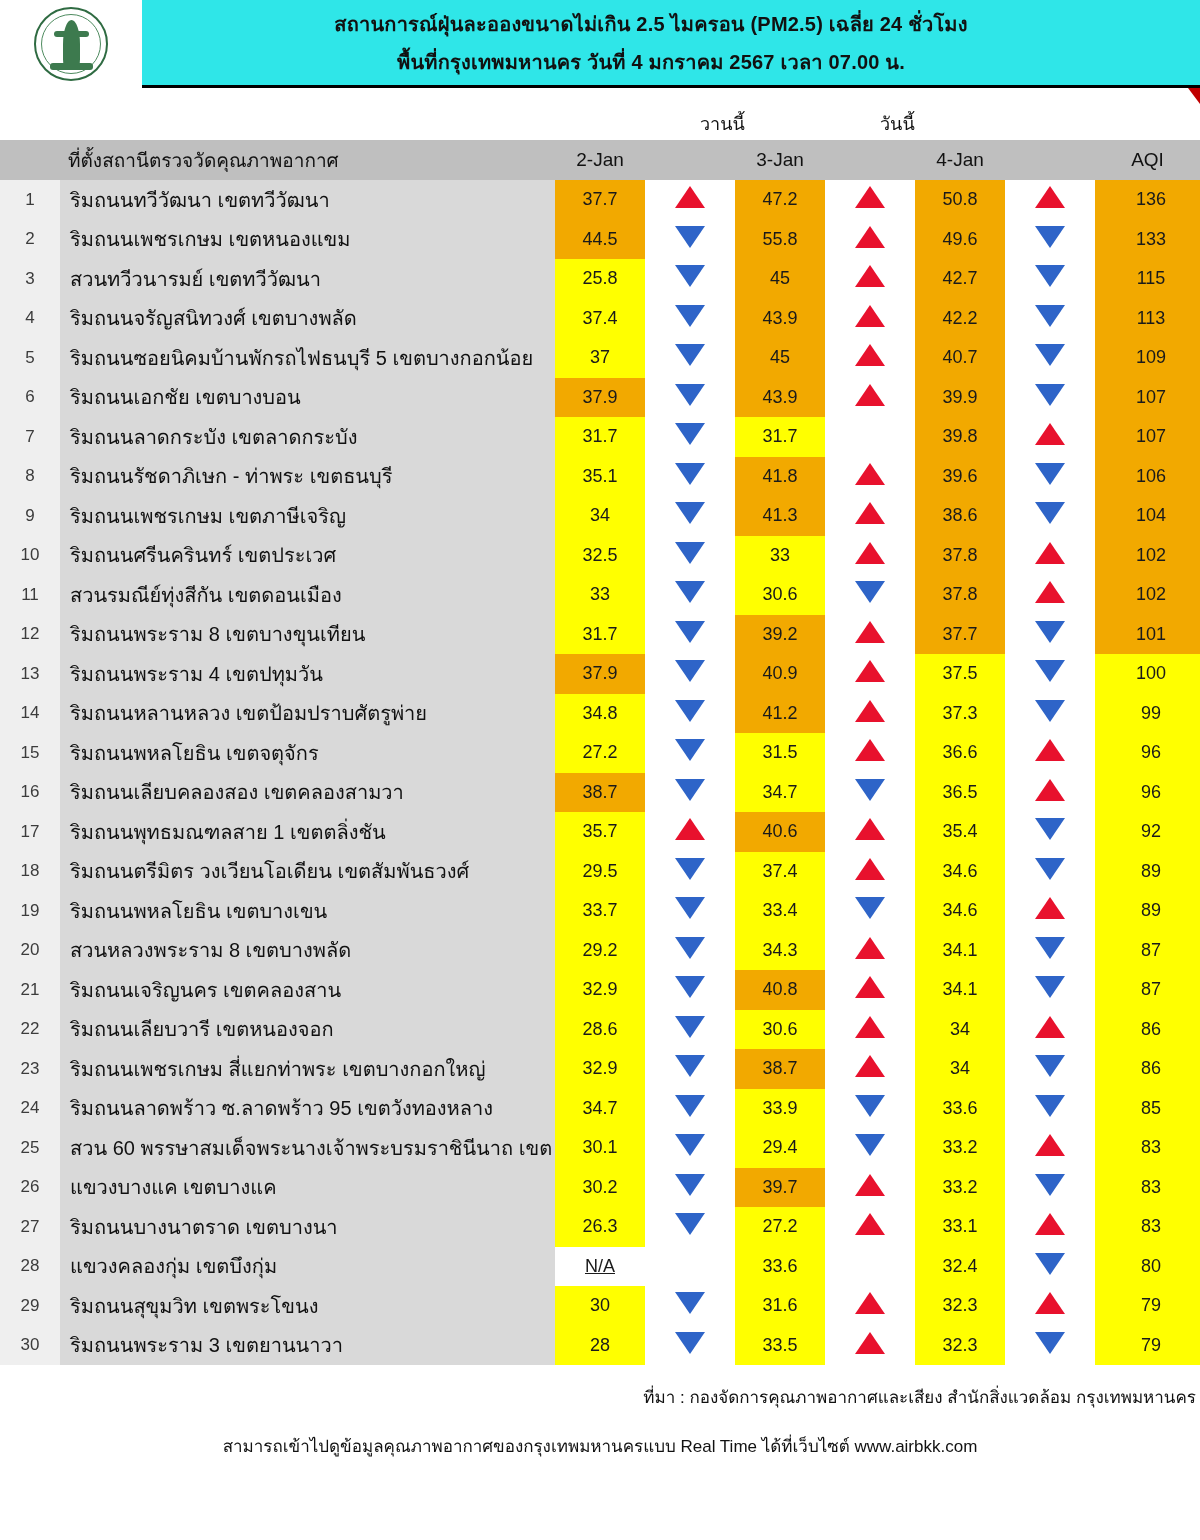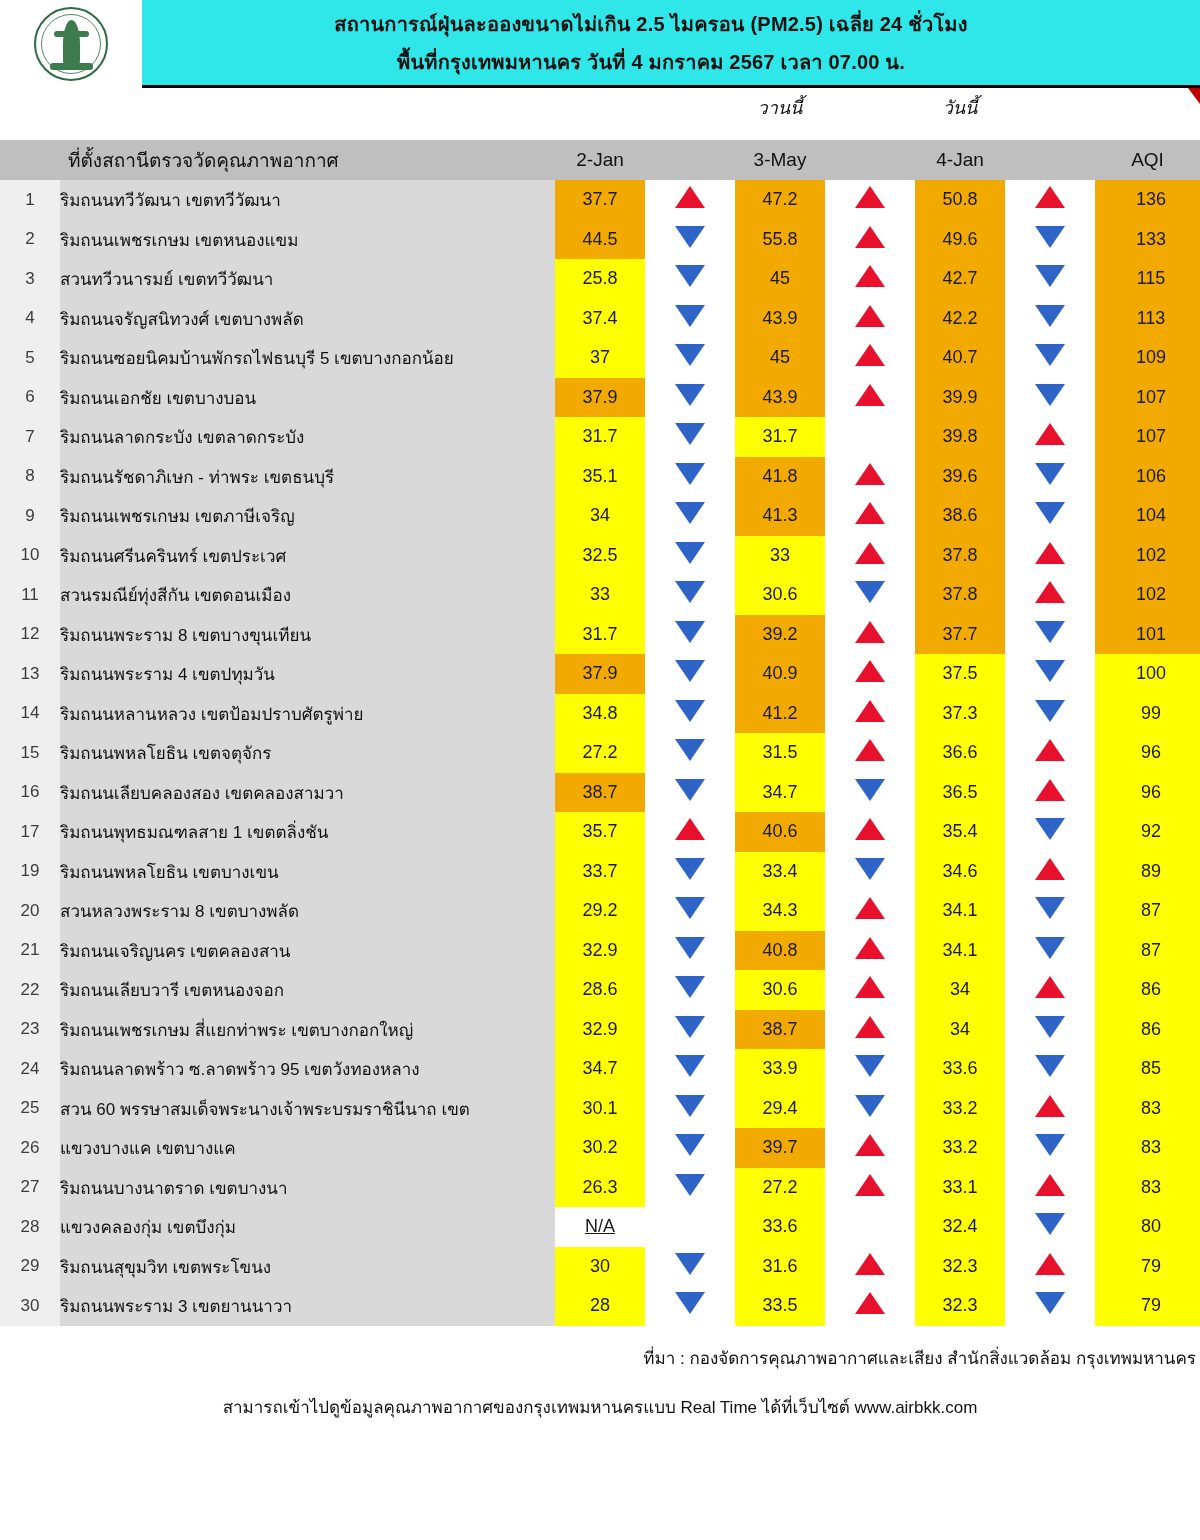--- a/index.html
+++ b/index.html
@@ -80,26 +80,25 @@
   }
 
   
   .subhead {
     position: relative;
     width: 1200px; height: 52px;
     background: #ffffff;
   }
   .subhead-label {
     position: absolute;
-    bottom: 18px;
+    bottom: 2px;
     font-size: 18px;
     color: #111;
-    text-align: center;
+    text-align: left;
     white-space: nowrap;
-    font-style: italic;
   }
   .sh-yesterday { left: 700px; width: 160px; }
   .sh-today     { left: 880px; width: 160px; }
 
   
   .corner-mark {
     position: absolute;
     right: 0; top: 0;
     width: 0; height: 0;
     border-left: 12px solid transparent;
@@ -140,21 +139,22 @@
 
   td.num  {
     background: #EFEFEF;
     text-align: center;
     font-size: 17px;
     color: #3c3c3c;
   }
   td.name {
     background: #D9D9D9;
     text-align: left;
-    font-size: 17px;
+    padding-left: 10px;
+    font-size: 20px;
     color: #111;
     white-space: nowrap;
     overflow: hidden;
   }
   td.val {
     text-align: center;
     font-size: 18px;
     color: #1a1a1a;
   }
   td.aqi {
@@ -243,21 +243,21 @@
       <col class="c-val">
         <col class="c-arrow">
       <col class="c-aqi">
     </colgroup>
     <thead>
       <tr>
         <th class="h-blank"></th>
         <th class="h-name">ที่ตั้งสถานีตรวจวัดคุณภาพอากาศ</th>
         <th class="h-date">2-Jan</th>
         <th class="h-blank"></th>
-        <th class="h-date">3-May</th>
+        <th class="h-date">3-Jan</th>
         <th class="h-blank"></th>
         <th class="h-date">4-Jan</th>
         <th class="h-blank"></th>
         <th class="h-aqi">AQI</th>
       </tr>
     </thead>
     <tbody id="tbody">
         <tr>
           <td class="num">1</td>
           <td class="name">ริมถนนทวีวัฒนา เขตทวีวัฒนา</td>
@@ -439,20 +439,31 @@
           <td class="name">ริมถนนพุทธมณฑลสาย 1 เขตตลิ่งชัน</td>
           <td class="val bg-yellow">35.7</td>
           <td class="arrow"><span class="tri up"></span></td>
           <td class="val bg-orange">40.6</td>
           <td class="arrow"><span class="tri up"></span></td>
           <td class="val bg-yellow">35.4</td>
           <td class="arrow"><span class="tri down"></span></td>
           <td class="aqi bg-yellow">92</td>
         </tr>
         <tr>
+          <td class="num">18</td>
+          <td class="name">ริมถนนตรีมิตร วงเวียนโอเดียน เขตสัมพันธวงศ์</td>
+          <td class="val bg-yellow">29.5</td>
+          <td class="arrow"><span class="tri down"></span></td>
+          <td class="val bg-yellow">37.4</td>
+          <td class="arrow"><span class="tri up"></span></td>
+          <td class="val bg-yellow">34.6</td>
+          <td class="arrow"><span class="tri down"></span></td>
+          <td class="aqi bg-yellow">89</td>
+        </tr>
+        <tr>
           <td class="num">19</td>
           <td class="name">ริมถนนพหลโยธิน เขตบางเขน</td>
           <td class="val bg-yellow">33.7</td>
           <td class="arrow"><span class="tri down"></span></td>
           <td class="val bg-yellow">33.4</td>
           <td class="arrow"><span class="tri down"></span></td>
           <td class="val bg-yellow">34.6</td>
           <td class="arrow"><span class="tri up"></span></td>
           <td class="aqi bg-yellow">89</td>
         </tr>

